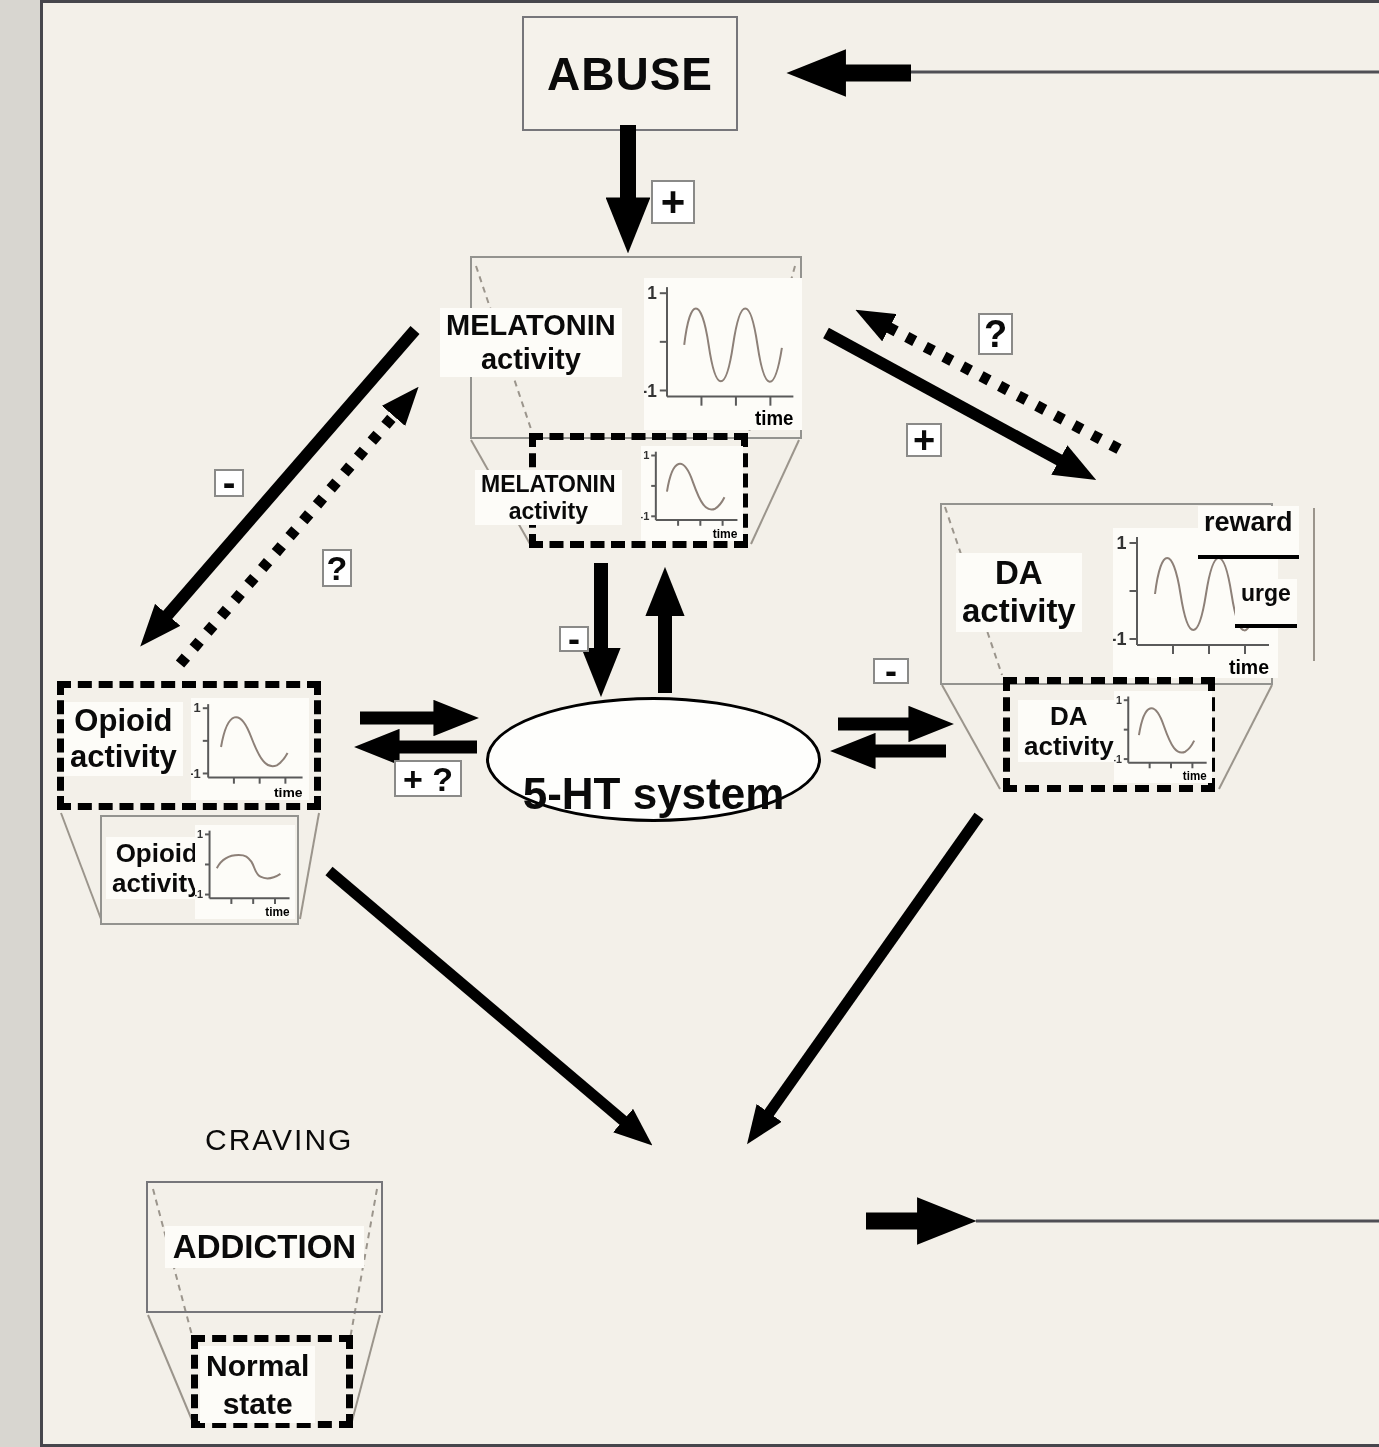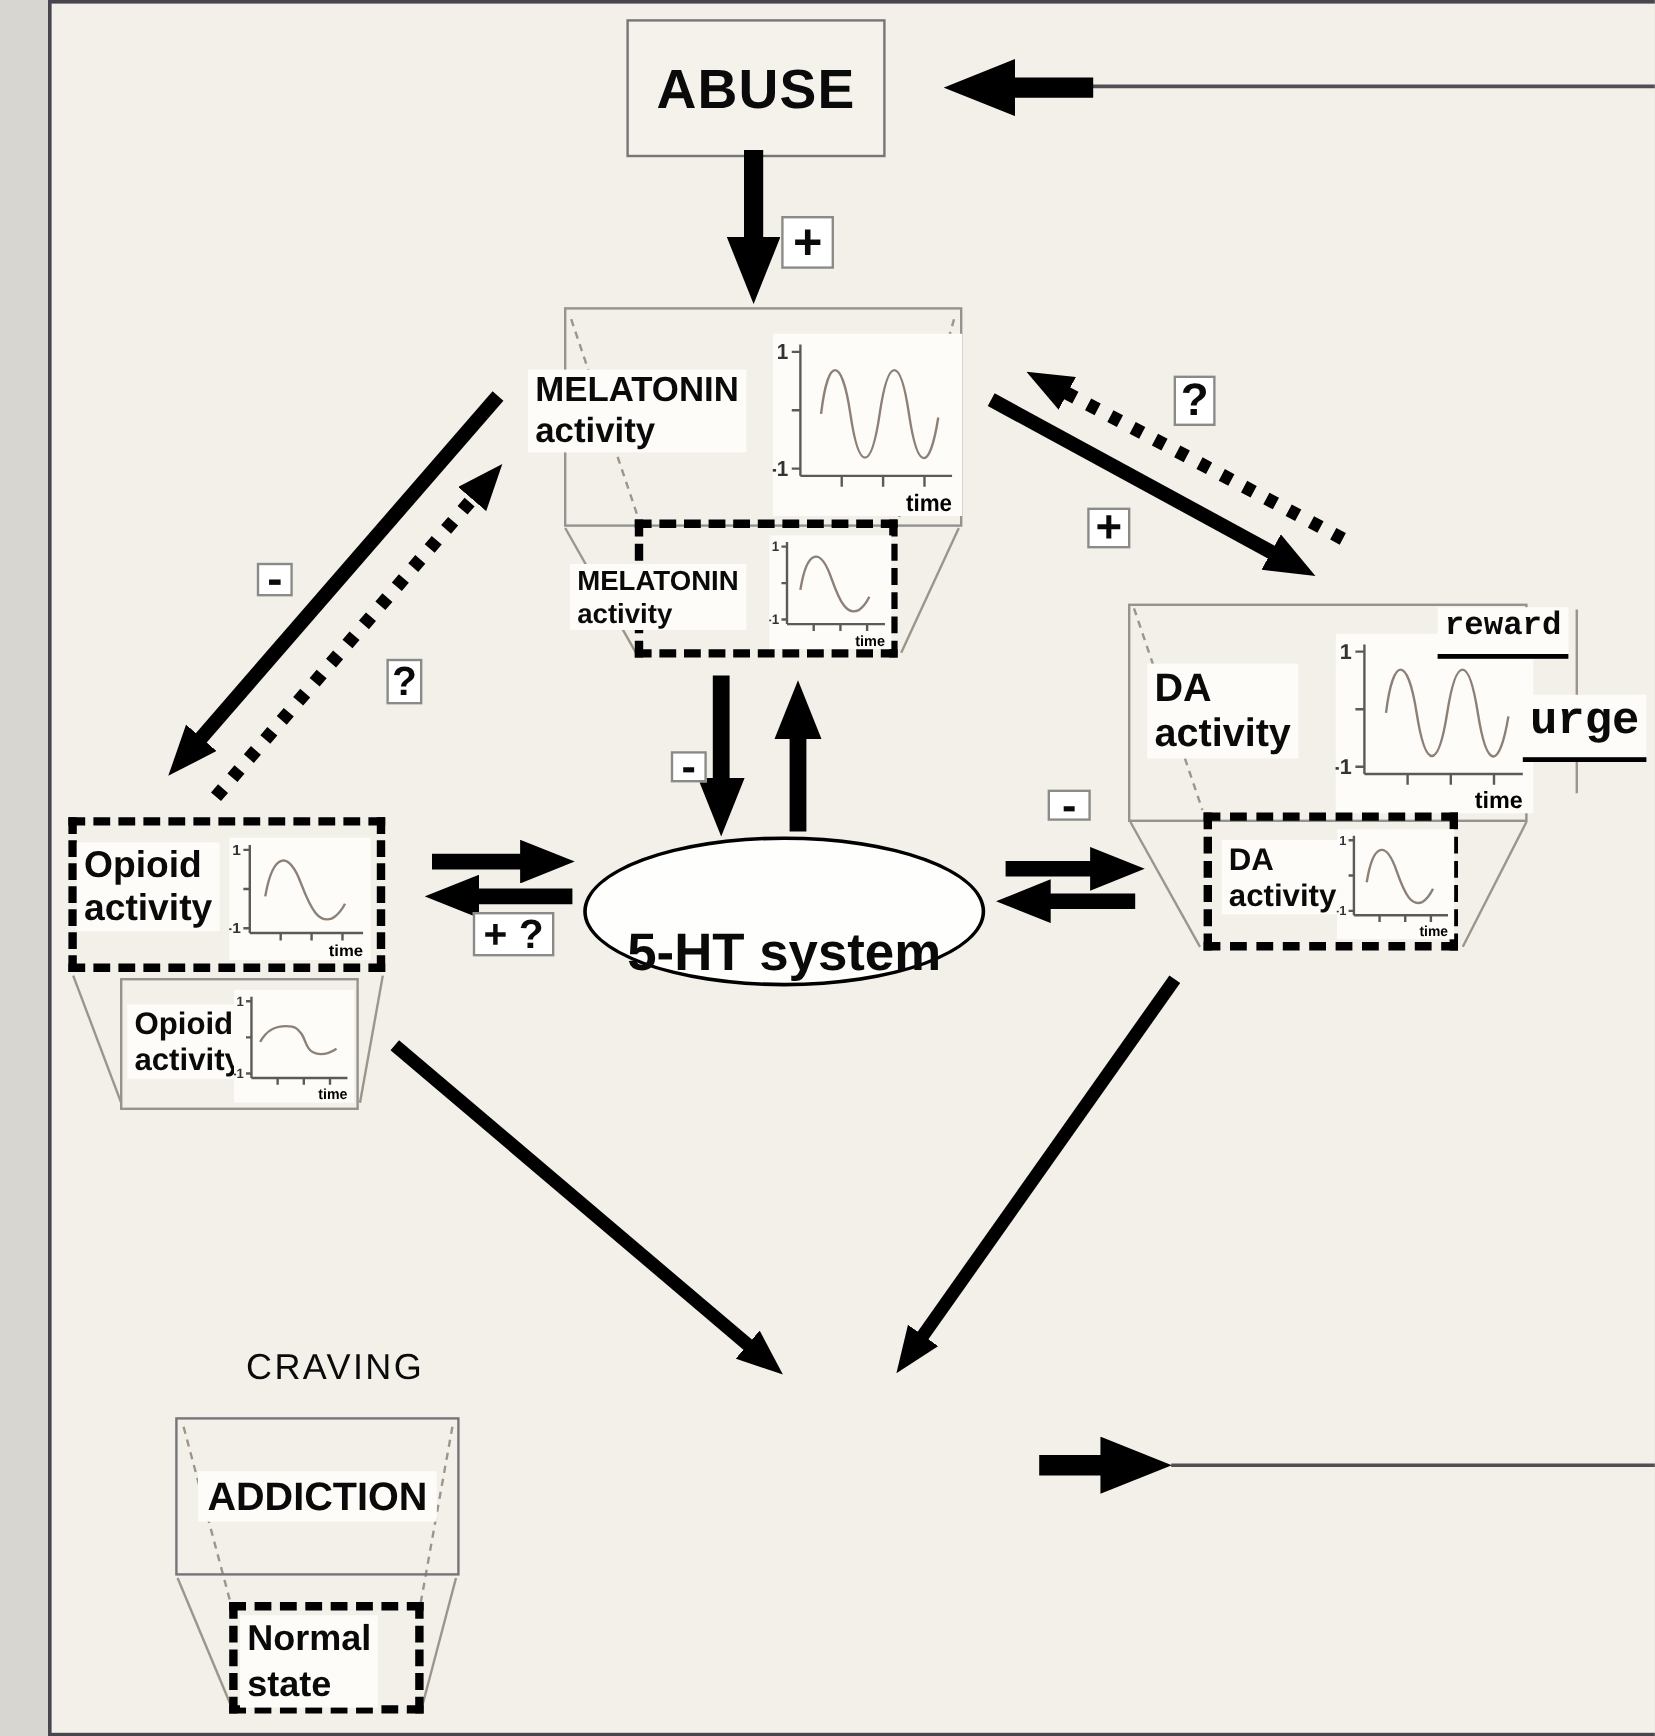--- a/index.html
+++ b/index.html
@@ -12,35 +12,35 @@
   #underlay{z-index:1;}
   #overlay{z-index:4;}
   .persp{stroke:#9b958c;stroke-width:2;}
   .pdash{stroke-dasharray:6 5;}
   .arrow{stroke:#000;stroke-linecap:butt;}
   .dotted{stroke-dasharray:9 12;}
   .loopline{fill:none;stroke:#4f4f55;stroke-width:3;}
   .box{position:absolute;box-sizing:border-box;}
   .solidbox{border:2px solid #93938f;z-index:2;}
   .dashedbox{border:7px dashed #000;z-index:2;}
-  .node-label{position:absolute;background:#fdfcf8;padding:1px 6px;font-weight:bold;line-height:1.16;white-space:nowrap;z-index:3;}
+  .node-label{position:absolute;background:#fdfcf8;padding:1px 6px;font-weight:bold;line-height:1.16;white-space:nowrap;z-index:3;text-align:center;}
   .abuse{left:479px;top:13px;width:216px;height:115px;border:2px solid #76767a;
     display:flex;align-items:center;justify-content:center;font-size:46px;font-weight:bold;letter-spacing:1px;z-index:2;background:#f5f2eb;}
   .ellipse{left:443px;top:694px;width:335px;height:125px;border:3px solid #000;border-radius:50%;
     background:#fefefc;display:flex;align-items:flex-end;justify-content:center;font-size:44px;font-weight:bold;z-index:2;}
   .craving{position:absolute;left:500px;top:1180px;font-size:63px;font-weight:400;letter-spacing:3px;z-index:3;background:#f7f5ef;padding:0 8px;}
   .sign{position:absolute;background:#fff;border:2px solid #8a8a88;display:flex;align-items:center;justify-content:center;
     font-weight:bold;z-index:5;box-sizing:border-box;line-height:1;}
   .plot{position:absolute;z-index:3;}
   .plot svg{display:block;}
   .ax{stroke:#5a5a5a;stroke-width:2;fill:none;vector-effect:non-scaling-stroke;}
   .wave{stroke:#8d8078;stroke-width:2;fill:none;vector-effect:non-scaling-stroke;}
   .ptick{font-family:"Liberation Sans",sans-serif;font-size:12px;font-weight:bold;fill:#333;}
   .ptime{font-family:"Liberation Sans",sans-serif;font-size:13px;font-weight:bold;fill:#000;}
-  .underl{border-bottom:4px solid #000;padding-bottom:7px;font-family:Liberation Mono, monospace;}
+  .underl{border-bottom:4px solid #000;padding-bottom:17px;}
   .legend-title{position:absolute;left:162px;top:1120px;font-size:30px;letter-spacing:2px;z-index:3;}
   .addiction{left:103px;top:1178px;width:237px;height:132px;border:2px solid #76767a;display:flex;align-items:center;justify-content:center;z-index:2;}
   .addiction span{background:#fdfcf8;font-size:33px;font-weight:bold;padding:2px 8px;}
   .normalstate{left:148px;top:1332px;width:162px;height:93px;z-index:2;}
   .normalstate .node-label{left:2px;top:4px;font-size:30px;line-height:1.25;}
 </style>
 </head>
 <body>
 
 <div class="canvas">
@@ -131,21 +131,21 @@
           <line class="ax" x1="64" y1="78" x2="64" y2="84"></line>
           <line class="ax" x1="88" y1="78" x2="88" y2="84"></line>
         <text class="ptick" x="9" y="14" text-anchor="end">1</text>
         <text class="ptick" x="9" y="78" text-anchor="end">-1</text>
         <text class="ptime" x="104" y="97" text-anchor="end">time</text>
         <path class="wave" d="M28,44 C32,12 40,12 45,44 C50,76 57,76 62,44 C67,12 74,12 79,44 C84,76 91,76 96,46"></path>
       </svg>
     </div>
   </div>
   <div class="node-label underl" style="left:1155px;top:503px;font-size:27px;">reward</div>
-  <div class="node-label underl" style="left:1226px;top:576px;font-size:38px;">urge</div>
+  <div class="node-label underl" style="left:1192px;top:576px;font-size:23px;">urge</div>
 
   <div class="box dashedbox" style="left:960px;top:674px;width:212px;height:115px;">
     <div class="node-label" style="left:8px;top:16px;font-size:26px;">
       <div>DA</div>
       <div>activity</div>
     </div>
     <div class="plot" style="left:104px;top:7px;">
       <svg width="98" height="92" viewBox="0 0 110 100" preserveAspectRatio="none">
         <rect x="0" y="0" width="110" height="100" fill="#fdfcf8"></rect>
         <line class="ax" x1="16" y1="6" x2="16" y2="78"></line>

